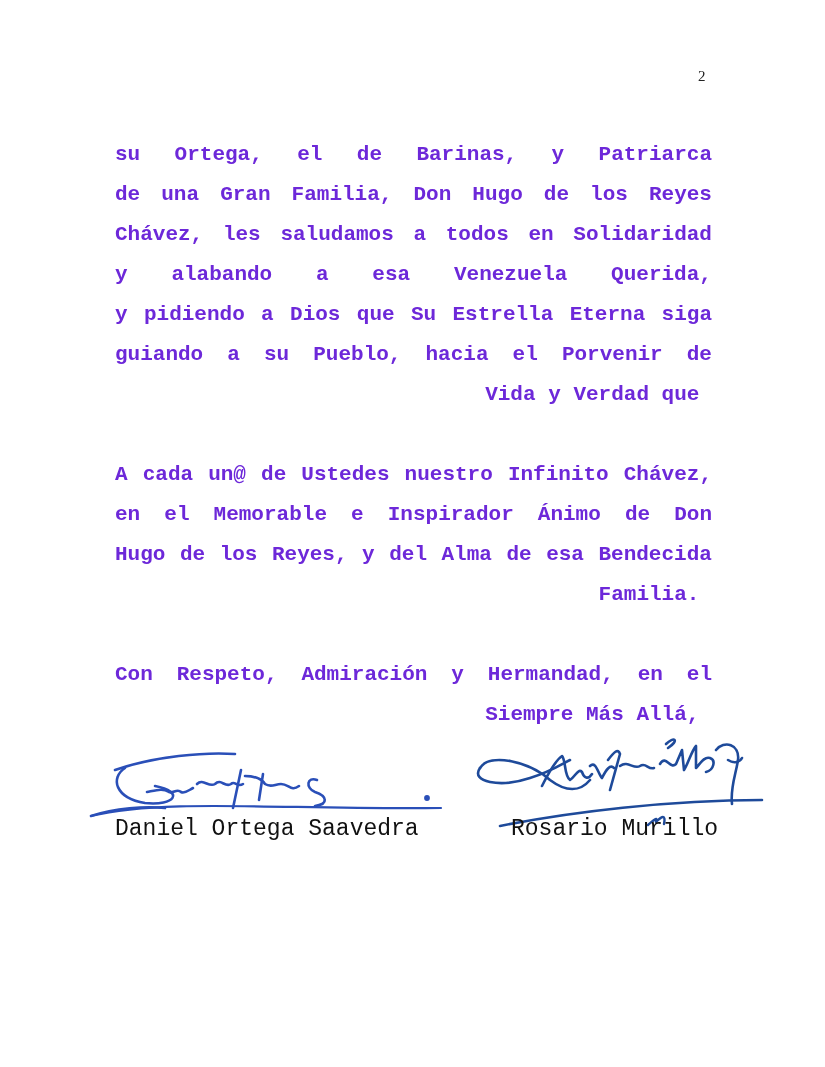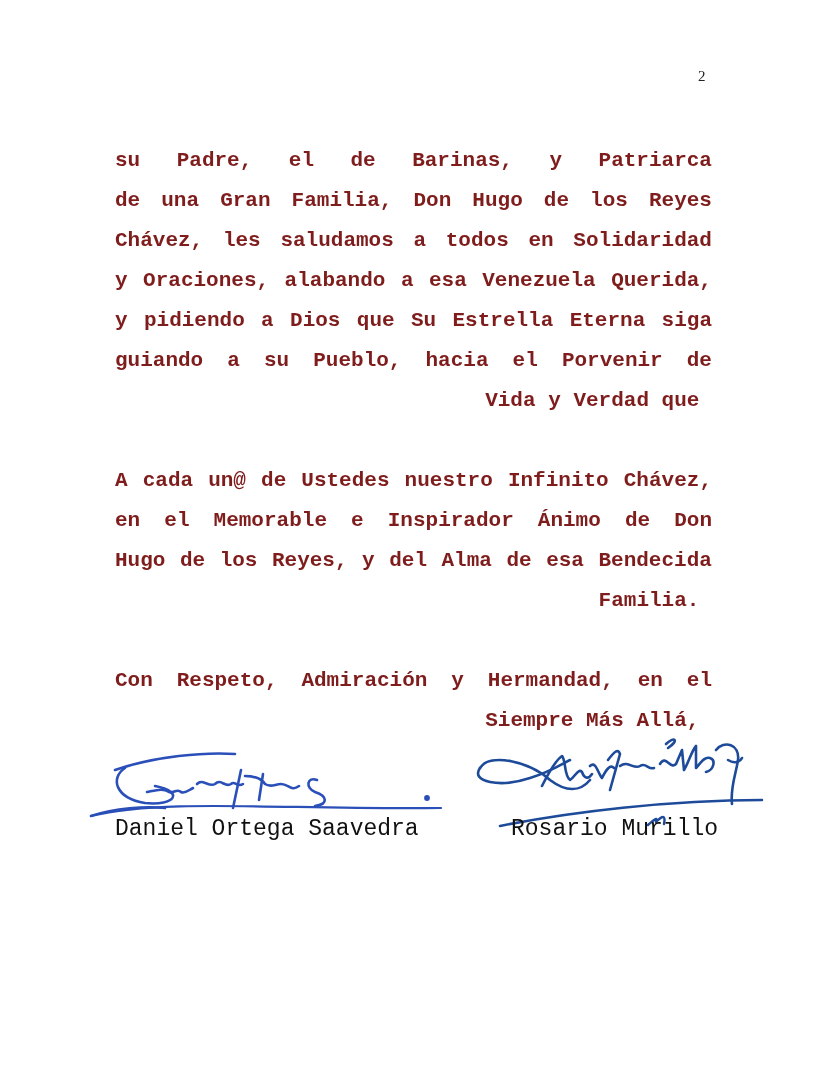--- a/index.html
+++ b/index.html
@@ -4,45 +4,45 @@
 <style>
   html, body { margin: 0; padding: 0; background: #ffffff; }
   body { width: 825px; height: 1067px; position: relative; overflow: hidden; }
   .page-number {
     position: absolute; left: 698px; top: 68px;
     font-family: "Liberation Serif", serif; font-size: 15px; color: #222;
   }
   .body-text {
     position: absolute; left: 115px; top: 135px; width: 597px;
     font-family: "Liberation Mono", "DejaVu Sans Mono", monospace;
-    font-weight: bold; font-size: 21px; line-height: 40px; color: #7f1d1d; margin-top: 6px;
+    font-weight: bold; font-size: 21px; line-height: 40px; color: #6d28d9;
   }
   .para { margin: 0 0 40px 0; }
   
   .jline { display: flex; justify-content: space-between; height: 40px; white-space: pre; }
   .jline.left { justify-content: flex-end; }
   .jline.left span { margin-right: 12.6px; }
   .sig { position: absolute; }
   .name {
     position: absolute; top: 814px;
     font-family: "Liberation Mono", "DejaVu Sans Mono", monospace;
     font-size: 23px; color: #111; font-weight: normal; line-height: 30px;
   }
 </style>
 </head>
 <body>
 
 <div class="page-number">2</div>
 
 <div class="body-text">
   <div class="para">
-    <div class="jline"><span>su</span><span>Padre,</span><span>el</span><span>de</span><span>Barinas,</span><span>y</span><span>Patriarca</span></div>
+    <div class="jline"><span>su</span><span>Ortega,</span><span>el</span><span>de</span><span>Barinas,</span><span>y</span><span>Patriarca</span></div>
     <div class="jline"><span>de</span><span>una</span><span>Gran</span><span>Familia,</span><span>Don</span><span>Hugo</span><span>de</span><span>los</span><span>Reyes</span></div>
     <div class="jline"><span>Chávez,</span><span>les</span><span>saludamos</span><span>a</span><span>todos</span><span>en</span><span>Solidaridad</span></div>
-    <div class="jline"><span>y</span><span>Oraciones,</span><span>alabando</span><span>a</span><span>esa</span><span>Venezuela</span><span>Querida,</span></div>
+    <div class="jline"><span>y</span><span>alabando</span><span>a</span><span>esa</span><span>Venezuela</span><span>Querida,</span></div>
     <div class="jline"><span>y</span><span>pidiendo</span><span>a</span><span>Dios</span><span>que</span><span>Su</span><span>Estrella</span><span>Eterna</span><span>siga</span></div>
     <div class="jline"><span>guiando</span><span>a</span><span>su</span><span>Pueblo,</span><span>hacia</span><span>el</span><span>Porvenir</span><span>de</span></div>
     <div class="jline left"><span>Vida</span><span>y</span><span>Verdad</span><span>que</span></div>
   </div>
   <div class="para">
     <div class="jline"><span>A</span><span>cada</span><span>un@</span><span>de</span><span>Ustedes</span><span>nuestro</span><span>Infinito</span><span>Chávez,</span></div>
     <div class="jline"><span>en</span><span>el</span><span>Memorable</span><span>e</span><span>Inspirador</span><span>Ánimo</span><span>de</span><span>Don</span></div>
     <div class="jline"><span>Hugo</span><span>de</span><span>los</span><span>Reyes,</span><span>y</span><span>del</span><span>Alma</span><span>de</span><span>esa</span><span>Bendecida</span></div>
     <div class="jline left"><span>Familia.</span></div>
   </div>

